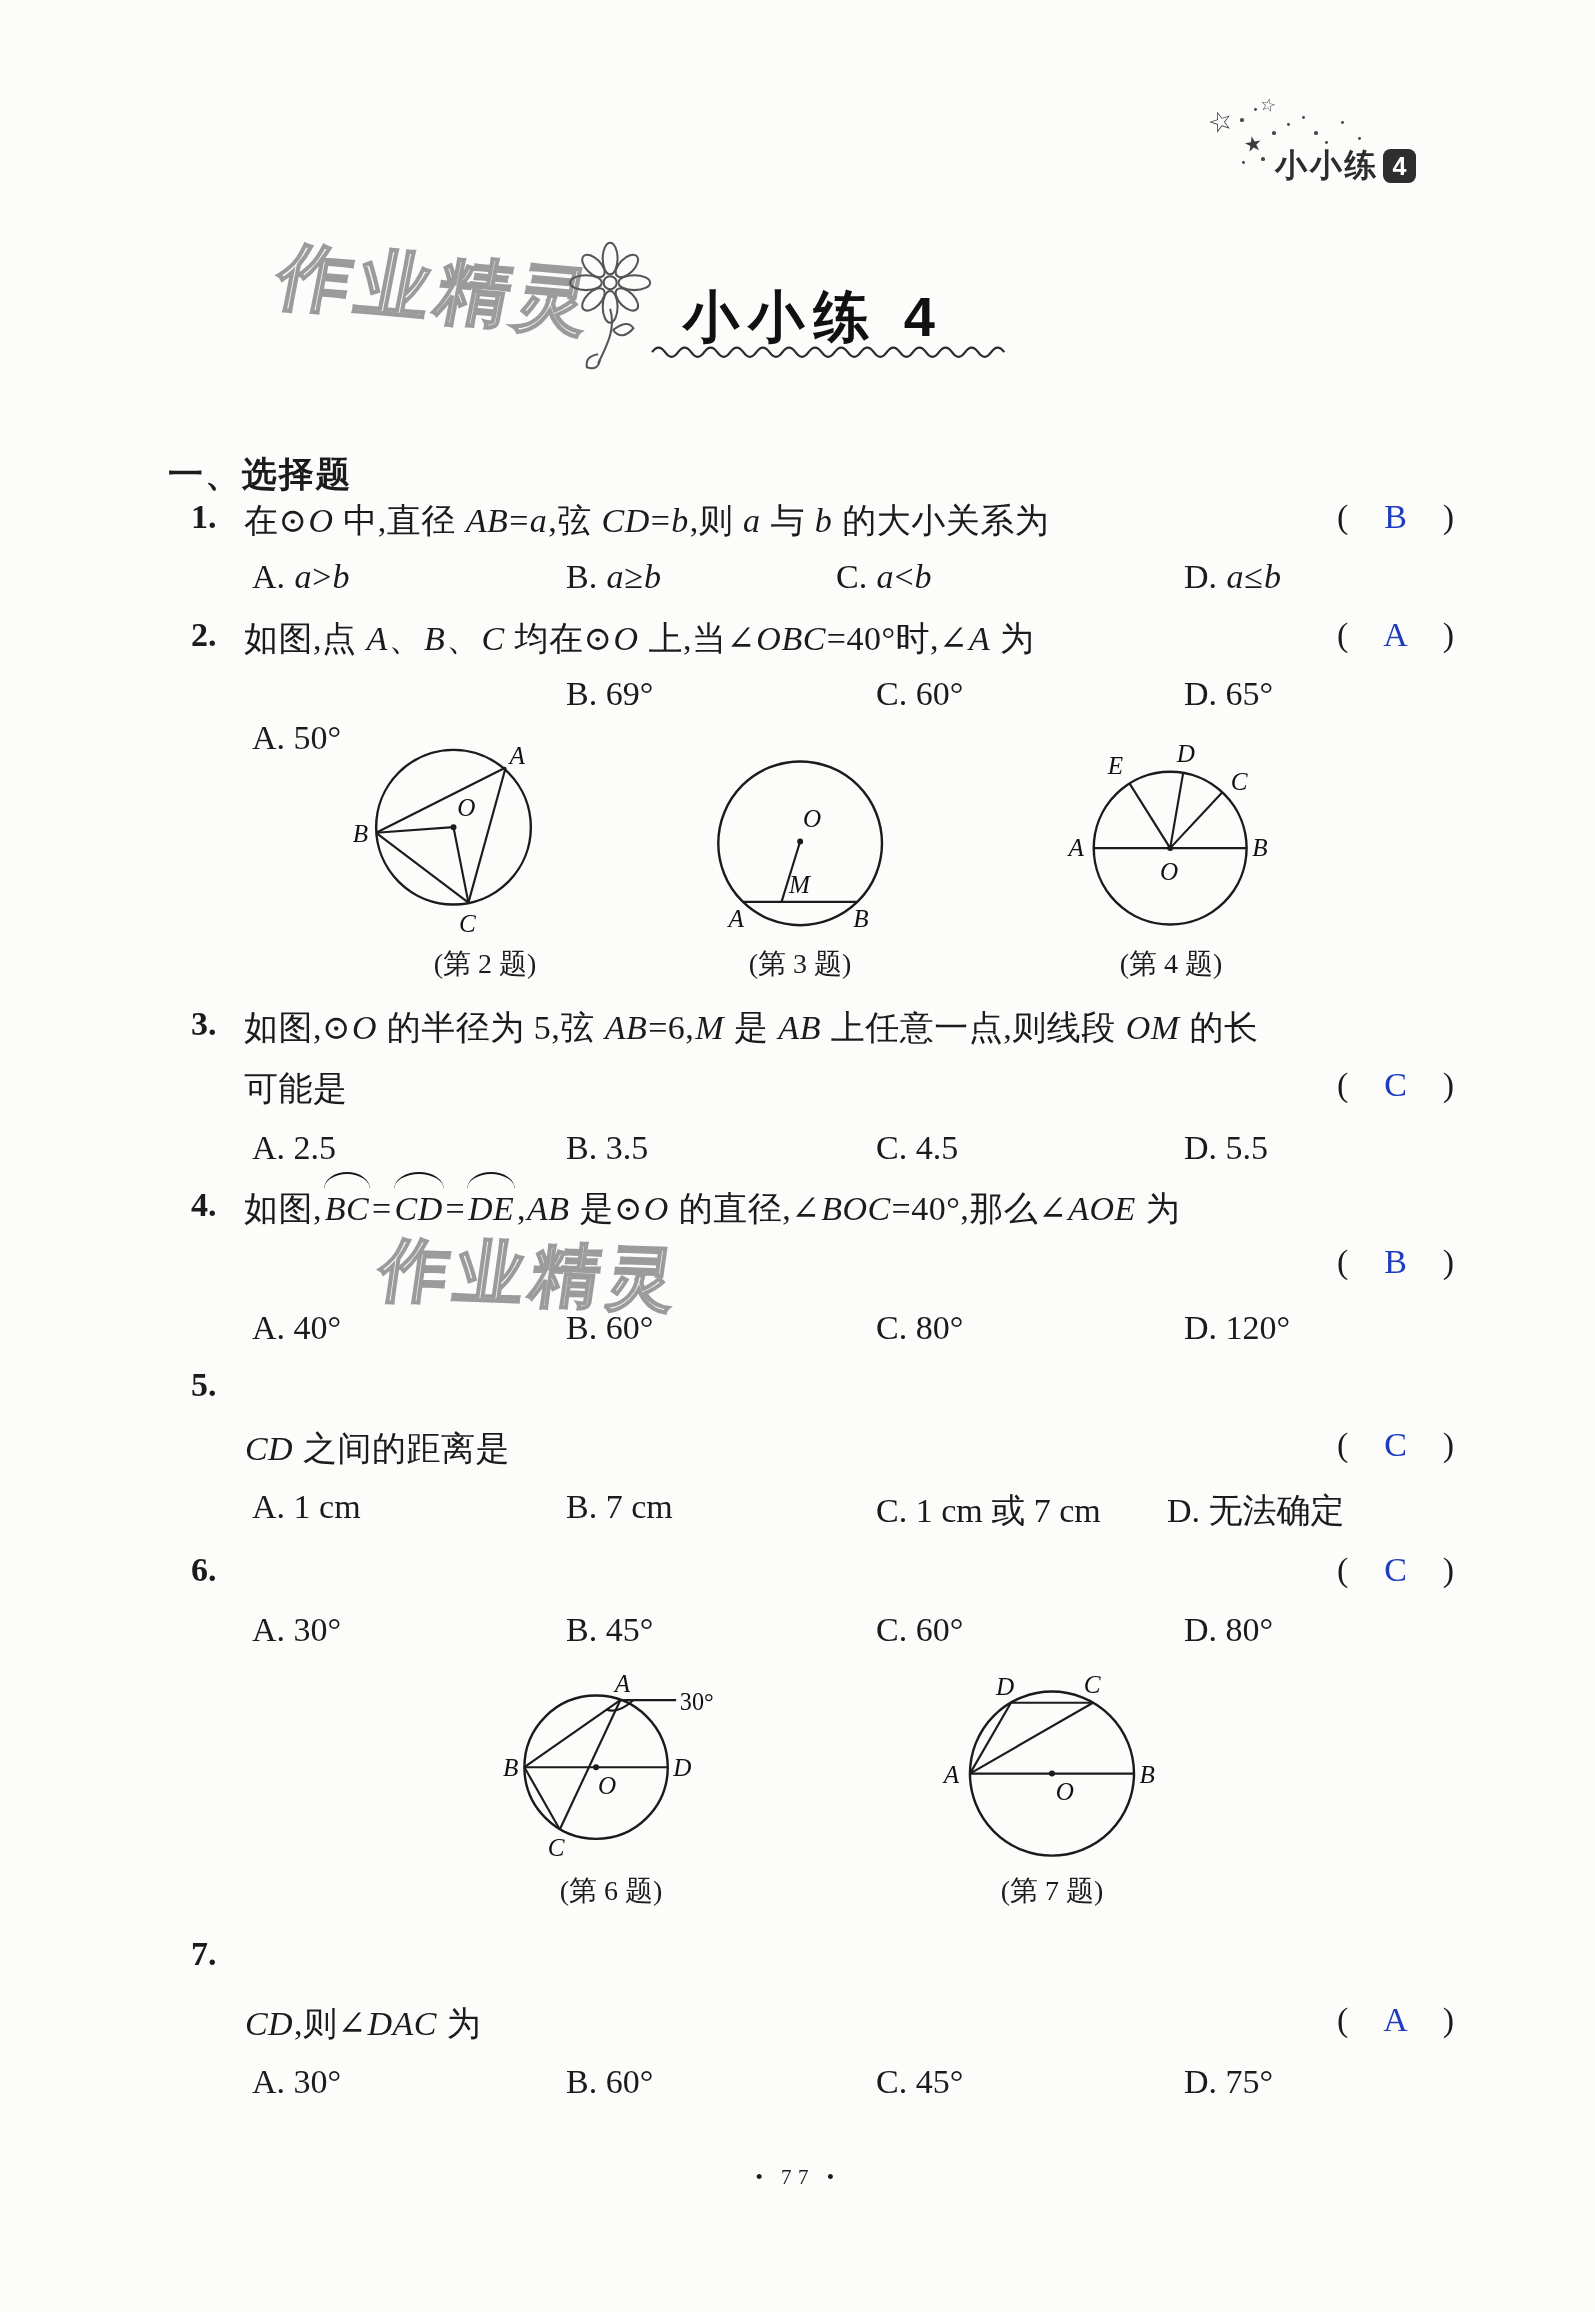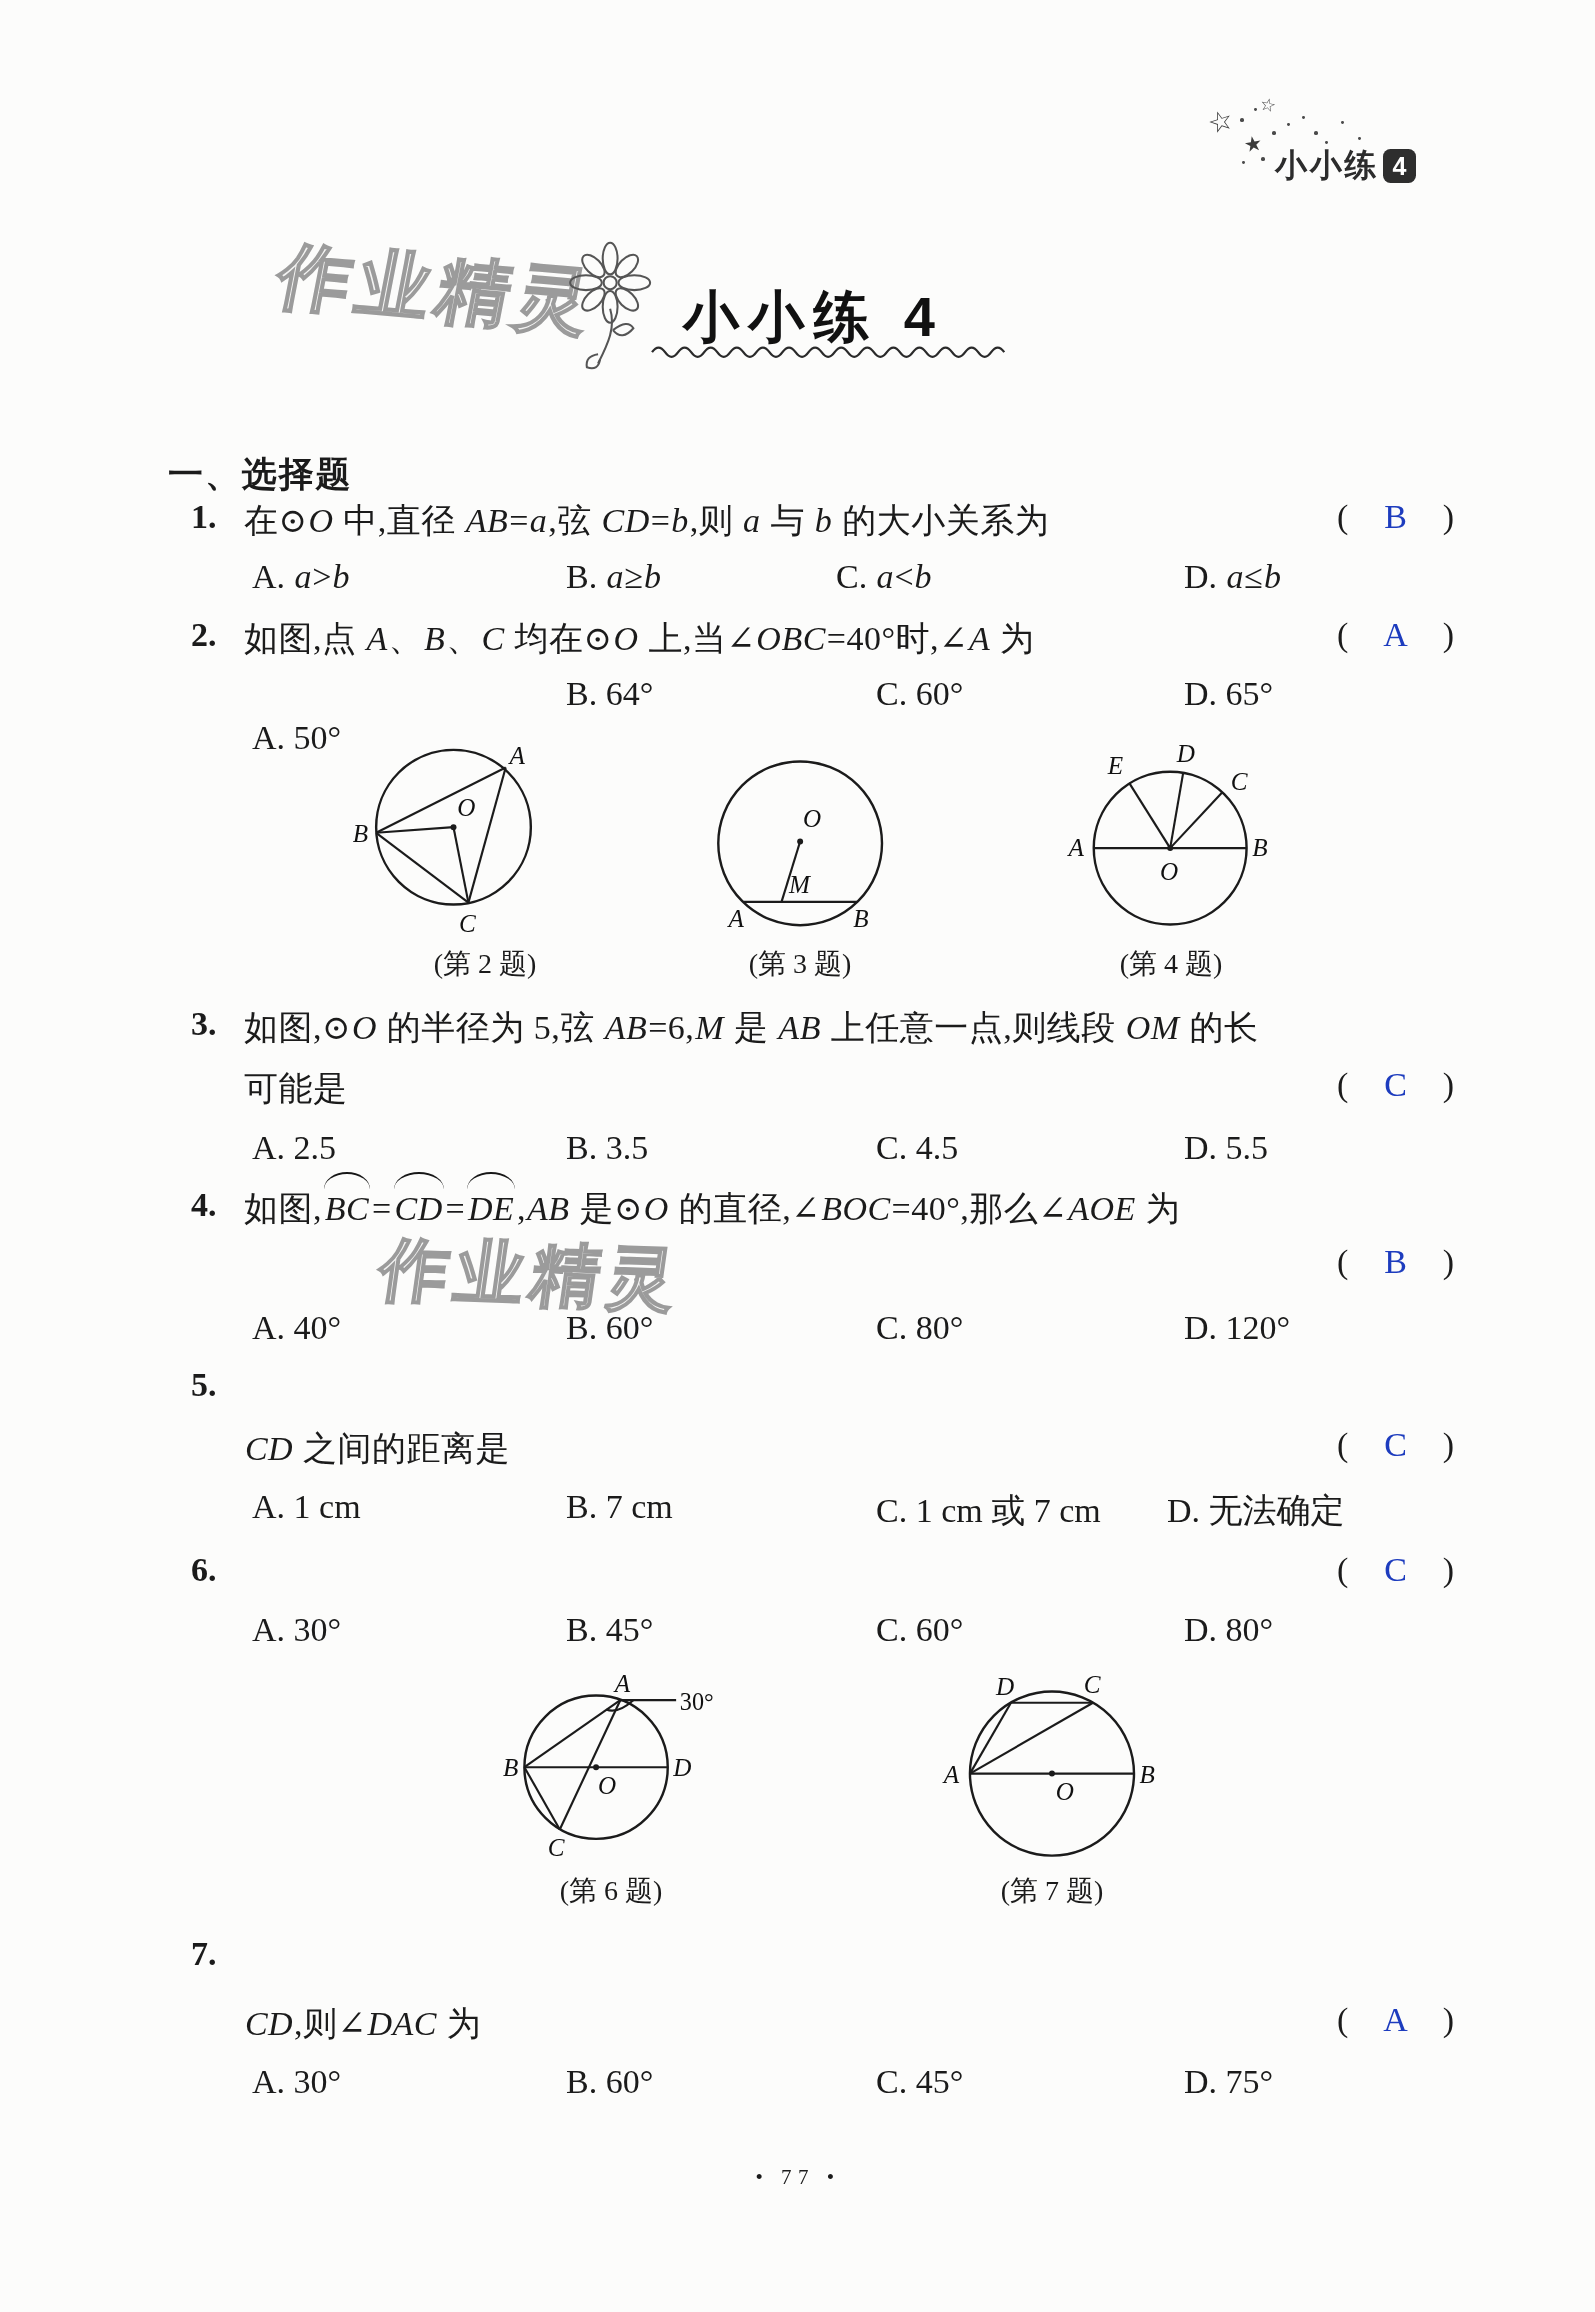--- a/index.html
+++ b/index.html
@@ -100,21 +100,21 @@
   <div class="opt abs" style="left:1184px;top:558px;">D. <i>a</i>≤<i>b</i></div>
 
   <div class="qnum abs" style="left:191px;top:616px;">2.</div>
   <div class="qline abs" style="left:244px;top:616px;">如图,点 <i>A</i>、<i>B</i>、<i>C</i> 均在⊙<i>O</i> 上,当∠<i>OBC</i>=40°时,∠<i>A</i> 为</div>
   <div class="ansbox abs" style="left:1337px;top:616px;">
     <span>(</span>
     <span class="ansletter">A</span>
     <span>)</span>
   </div>
   <div class="opt abs" style="left:252px;top:675px;margin-top:44px;">A. 50°</div>
-  <div class="opt abs" style="left:566px;top:675px;">B. 64°</div>
+  <div class="opt abs" style="left:566px;top:675px;">B. 69°</div>
   <div class="opt abs" style="left:876px;top:675px;">C. 60°</div>
   <div class="opt abs" style="left:1184px;top:675px;">D. 65°</div>
 
   <svg class="abs" style="left:351px;top:730px;" width="205" height="213" viewBox="0 0 220 228">
     <circle class="cir" cx="110" cy="104" r="83"></circle>
     <line class="ln" x1="166" y1="40" x2="27" y2="110"></line>
     <line class="ln" x1="27" y1="110" x2="126" y2="185"></line>
     <line class="ln" x1="126" y1="185" x2="166" y2="40"></line>
     <line class="ln" x1="27" y1="110" x2="110" y2="104"></line>
     <line class="ln" x1="110" y1="104" x2="126" y2="185"></line>

